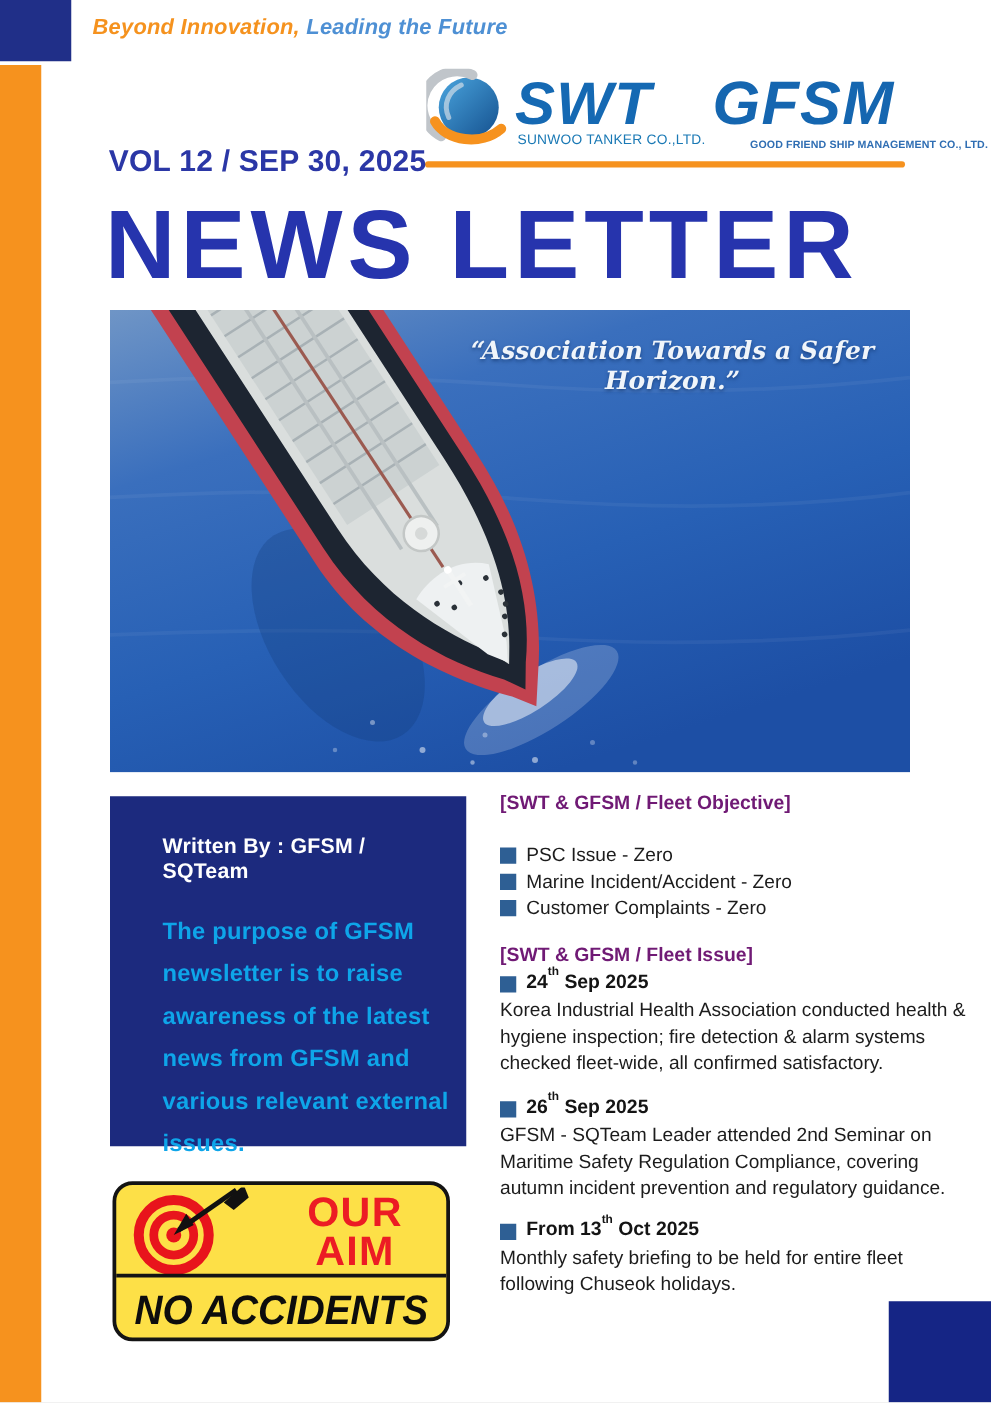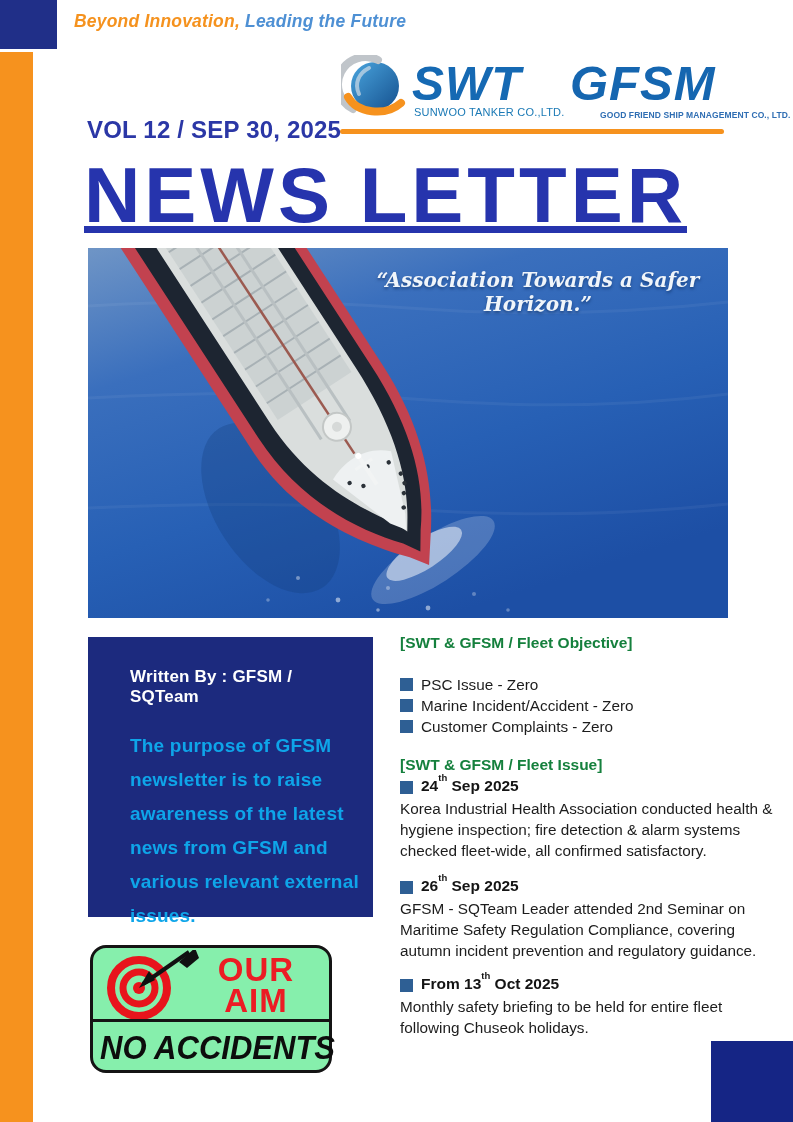--- a/index.html
+++ b/index.html
@@ -15,43 +15,43 @@
   .tagline .t2{color:#4e90d4;}
   
   .globe{position:absolute;left:341px;top:55px;}
   .swt-name{position:absolute;left:412px;top:56px;font-size:48px;font-weight:800;font-style:italic;color:#1569b3;letter-spacing:1px;}
   .swt-sub{position:absolute;left:414px;top:106px;font-size:11px;color:#1a79b5;letter-spacing:.2px;}
   .gfsm-name{position:absolute;left:570px;top:55px;font-size:49px;font-weight:800;font-style:italic;color:#1566b0;letter-spacing:1px;}
   .gfsm-sub{position:absolute;left:600px;top:110px;font-size:8.5px;font-weight:700;color:#2f6eb3;letter-spacing:.1px;}
   .logo-rule{position:absolute;left:340px;top:129px;width:384px;height:5px;background:#f6921e;border-radius:3px;}
   
   .vol-line{position:absolute;left:87px;top:116px;font-size:24px;font-weight:800;color:#2b37a6;letter-spacing:.2px;}
-  .main-title{position:absolute;left:84px;top:150px;font-size:78px;font-weight:800;color:#2634ad;letter-spacing:4px;white-space:nowrap;text-decoration:underline;}
+  .main-title{position:absolute;left:84px;top:150px;font-size:78px;font-weight:800;color:#2634ad;letter-spacing:4px;white-space:nowrap;}
   
   .hero{position:absolute;left:88px;top:248px;width:640px;height:370px;overflow:hidden;}
   .hero svg{display:block;}
   .hero-quote{position:absolute;left:250px;top:20px;width:400px;text-align:center;
     font-family:"DejaVu Serif","Liberation Serif",serif;font-style:italic;font-weight:700;
     font-size:20px;color:#f0f5fa;text-shadow:0 2px 3px rgba(10,40,90,.55);}
   
   .written-box{position:absolute;left:88px;top:637px;width:285px;height:280px;background:#1c2a7e;
     box-sizing:border-box;padding:30px 8px 0 42px;}
   .written-label{color:#ffffff;font-size:17px;font-weight:700;letter-spacing:.2px;}
   .written-purpose{margin-top:22px;color:#0ea5e9;font-size:19px;font-weight:700;line-height:34px;width:253px;letter-spacing:.2px;}
   
-  .col-heading{position:absolute;left:400px;width:378px;font-size:15.5px;font-weight:700;color:#15803d;}
+  .col-heading{position:absolute;left:400px;width:378px;font-size:15.5px;font-weight:700;color:#701a75;}
   .obj-list{position:absolute;left:400px;top:674px;width:378px;}
   .obj-item{display:flex;align-items:flex-start;line-height:21px;font-size:15.3px;color:#1c1c1c;}
   .sq{flex:0 0 auto;width:13px;height:13px;background:#2e5f94;margin:4px 8px 0 0;}
   .entry{position:absolute;left:400px;width:378px;}
   .entry-date{display:flex;align-items:center;font-size:15.5px;font-weight:700;color:#141414;line-height:21px;}
   .entry-date .sup{font-size:9.5px;vertical-align:super;line-height:10px;position:relative;top:-4px;}
   .entry-body{margin-top:2px;font-size:15.3px;line-height:21px;color:#1c1c1c;}
   
-  .aim-badge{position:absolute;left:90px;top:945px;width:242px;height:128px;background:#86efac;
+  .aim-badge{position:absolute;left:90px;top:945px;width:270px;height:128px;background:#fde047;
     border:3.5px solid #141414;border-radius:16px;box-sizing:border-box;padding-left:27px;}
   .aim-divider{position:absolute;left:0;right:0;top:71px;border-top:3px solid #141414;}
   .aim-target{position:absolute;left:4px;top:2px;}
   .aim-words{position:absolute;right:8px;top:6px;width:130px;text-align:center;color:#ec1c24;
     font-size:33px;font-weight:800;line-height:31px;letter-spacing:1px;}
   .aim-slogan{position:absolute;left:0;right:0;bottom:3px;text-align:center;color:#0d0d0d;
     font-size:33px;font-weight:700;font-style:italic;transform:scaleX(.94);transform-origin:center;white-space:nowrap;}
 </style>
 </head>
 <body>

